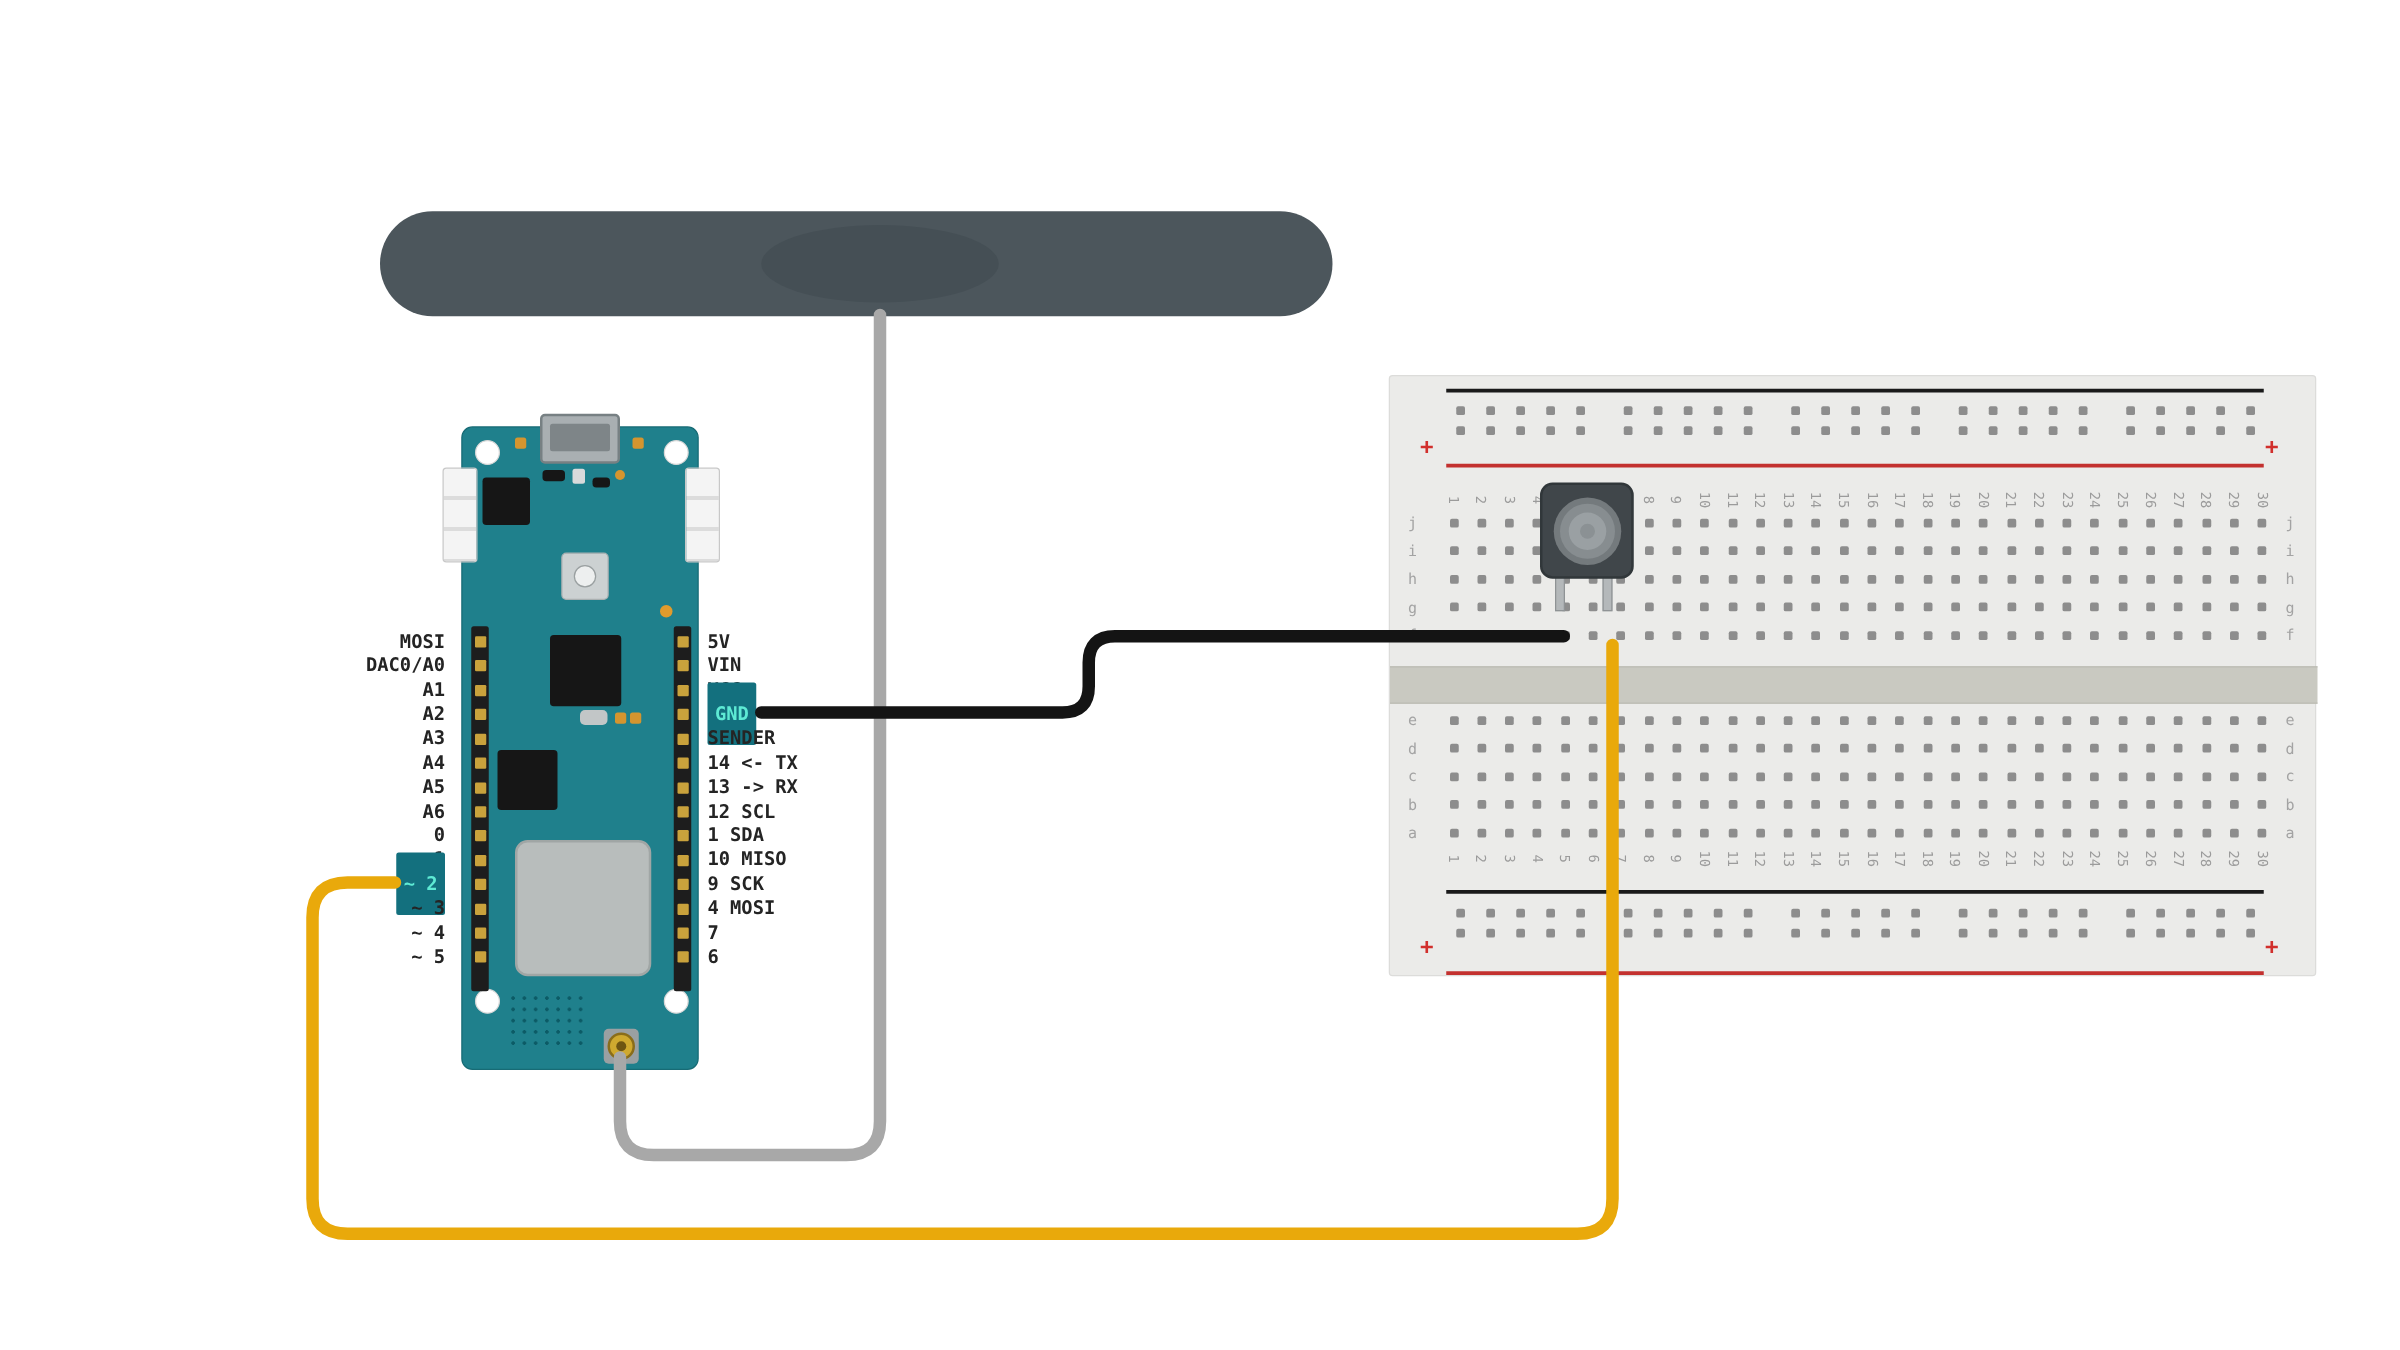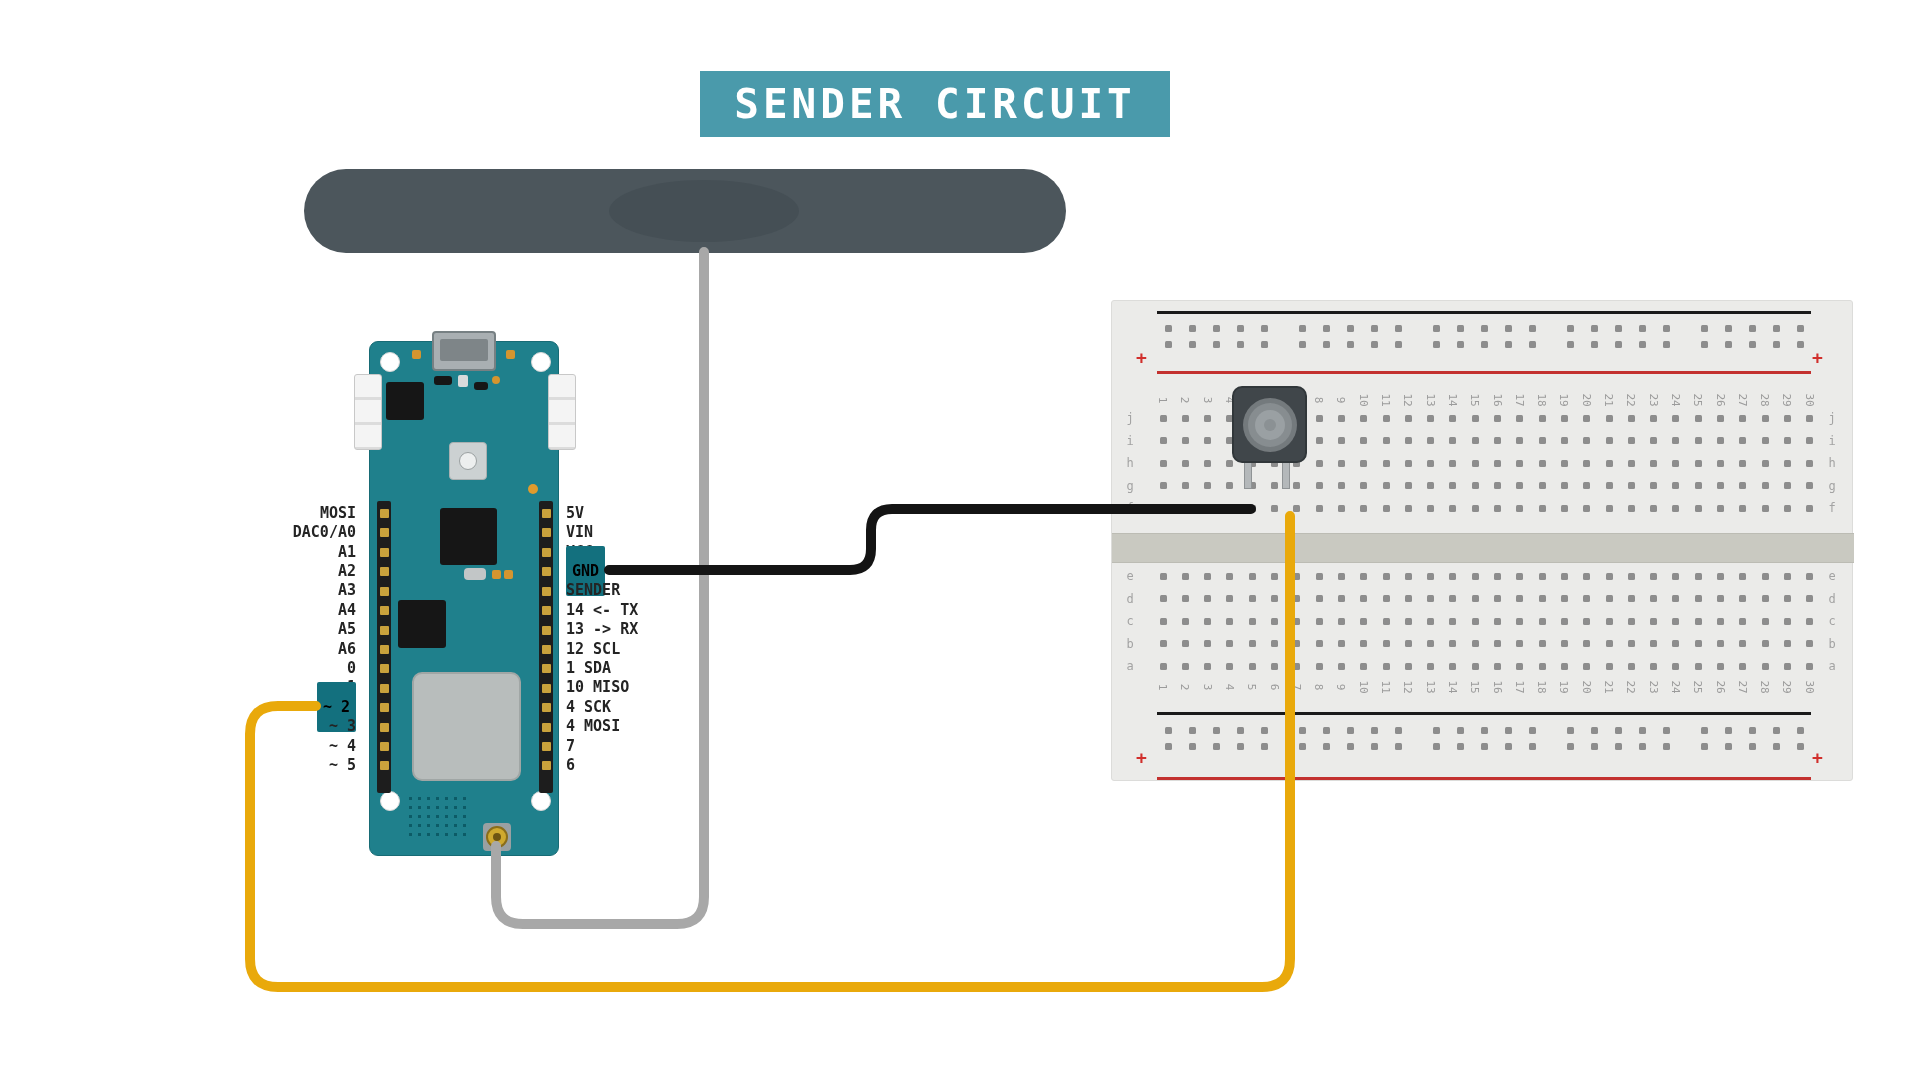--- a/index.html
+++ b/index.html
@@ -26,21 +26,21 @@
   .gold { background:#d4952f; border-radius:2px; }
   .chip { background:#161616; border-radius:3px; }
   .pad { position:absolute; width:9px; height:9px; background:#c9a23c; border-radius:1px; }
   .pin-header { background:#1d1d1d; border-radius:2px; }
 
   
   .pin-col { width:240px; }
   .pin-row { height:19.42px; display:flex; align-items:center; font:bold 15px "DejaVu Sans Mono", monospace;
              color:#242424; white-space:pre; }
   .pin-row.right-al { justify-content:flex-end; }
-  .pin-hl { background:#13707e; color:#000000; padding:16px 6px; border-radius:2px; }
+  .pin-hl { background:#13707e; color:#5eead4; padding:16px 6px; border-radius:2px; }
 
   
   #breadboard { left:1111px; top:300px; width:742px; height:481px; background:#ebebe9;
                 border:1px solid #dcdcda; border-radius:3px; }
   .rail-line { position:absolute; left:45px; width:654px; height:3px; }
   .rail-black { background:#1a1a1a; }
   .rail-red { background:#c3312f; }
   #bb-channel { position:absolute; left:0; top:232px; width:742px; height:30px; background:#c9c9c1;
                 border-top:1px solid #bcbcb4; border-bottom:1px solid #bcbcb4; }
   .hole { position:absolute; width:7px; height:7px; background:#8d8d8d; border-radius:1.5px; }
@@ -64,23 +64,20 @@
   .btn-leg { position:absolute; width:8px; height:28px; background:#b4b8ba; border:1px solid #8f9395;
              z-index:3; }
 
   #wires { position:absolute; left:0; top:0; z-index:6; pointer-events:none; }
 </style>
 </head>
 <body>
 
 <div id="canvas">
 
-  <div class="abs" id="title-banner">
-    <span>SENDER CIRCUIT</span>
-  </div>
 
   <div class="abs" id="antenna">
     <div id="antenna-center"></div>
   </div>
 
   <div class="abs" id="breadboard">
     <div class="rail-line rail-black" style="top:10px"></div>
     <div class="rail-line rail-red" style="top:70px"></div>
     <div class="rail-line rail-black" style="top:411px"></div>
     <div class="rail-line rail-red" style="top:476px"></div>
@@ -672,21 +669,21 @@
       <div class="pin-row"><span>5V</span></div>
       <div class="pin-row"><span>VIN</span></div>
       <div class="pin-row"><span>VCC</span></div>
       <div class="pin-row"><span class="pin-hl">GND</span></div>
       <div class="pin-row"><span>SENDER</span></div>
       <div class="pin-row"><span>14 &lt;- TX</span></div>
       <div class="pin-row"><span>13 -&gt; RX</span></div>
       <div class="pin-row"><span>12 SCL</span></div>
       <div class="pin-row"><span>1 SDA</span></div>
       <div class="pin-row"><span>10 MISO</span></div>
-      <div class="pin-row"><span>4 SCK</span></div>
+      <div class="pin-row"><span>9 SCK</span></div>
       <div class="pin-row"><span>4 MOSI</span></div>
       <div class="pin-row"><span>7</span></div>
       <div class="pin-row"><span>6</span></div>
     </div>
 
   <svg id="wires" width="1920" height="1080" viewBox="0 0 1920 1080">
     <path d="M704 252 L704 897 Q704 924 677 924 L523 924 Q496 924 496 897 L496 846" fill="none" stroke-width="10" stroke-linecap="round" stroke="#a8a8a8"></path>
     <path d="M609 570 L850 570 Q871 570 871 549 L871 530 Q871 509 892 509 L1251 509" fill="none" stroke-width="10" stroke-linecap="round" stroke="#141414"></path>
     <path d="M316 706 L278 706 Q250 706 250 734 L250 959 Q250 987 278 987 L1262 987 Q1290 987 1290 959 L1290 516" fill="none" stroke-width="10" stroke-linecap="round" stroke="#e9a90b"></path>
   </svg>

